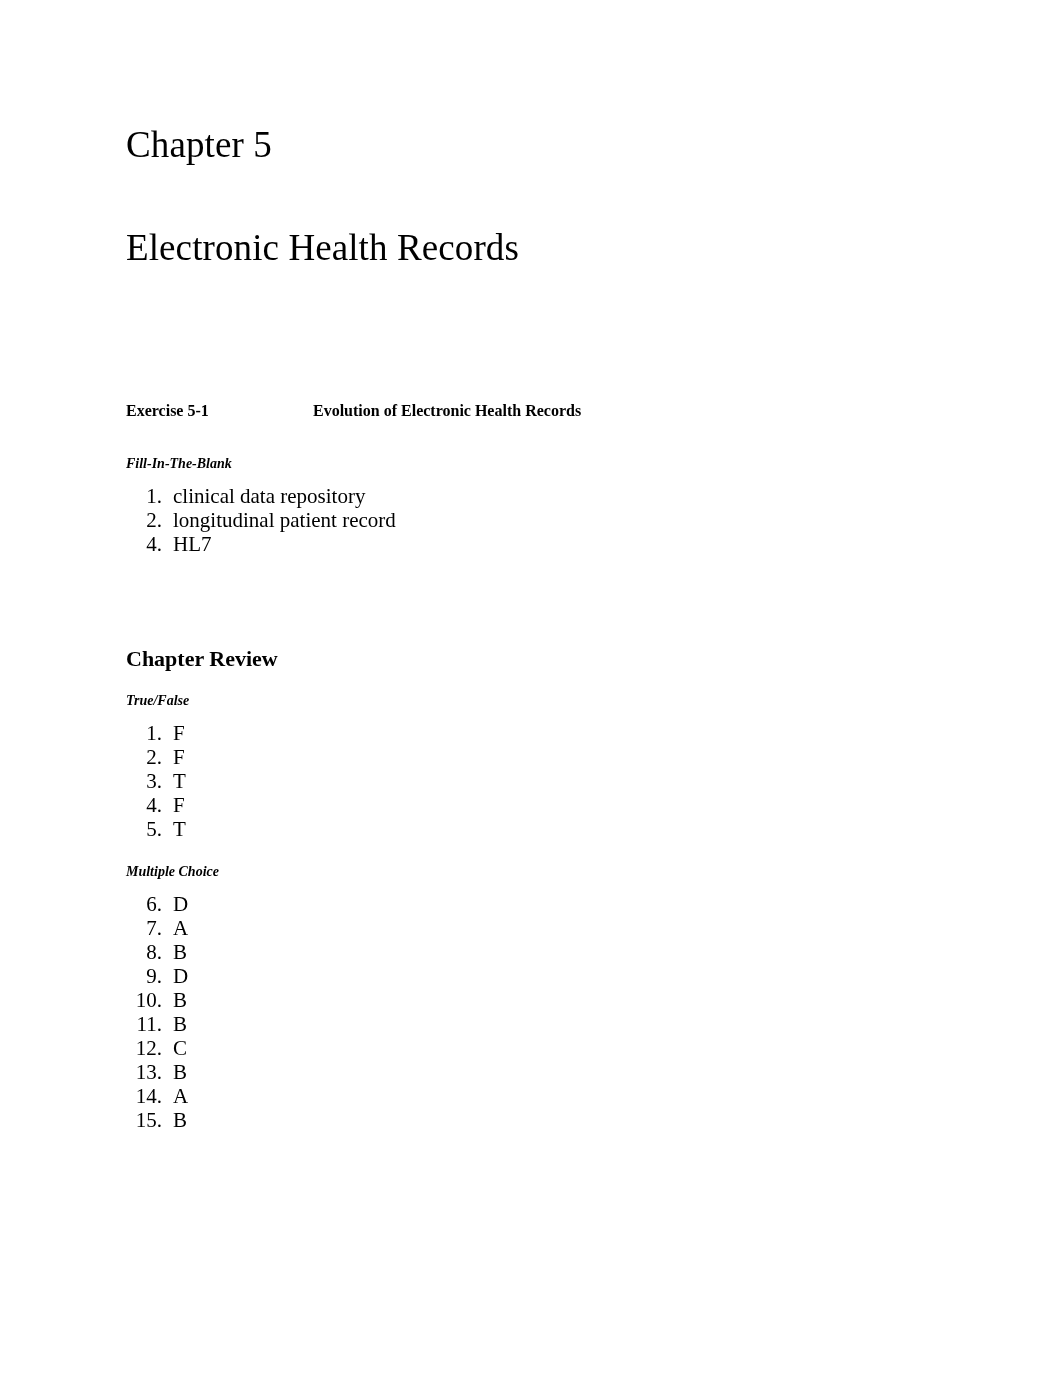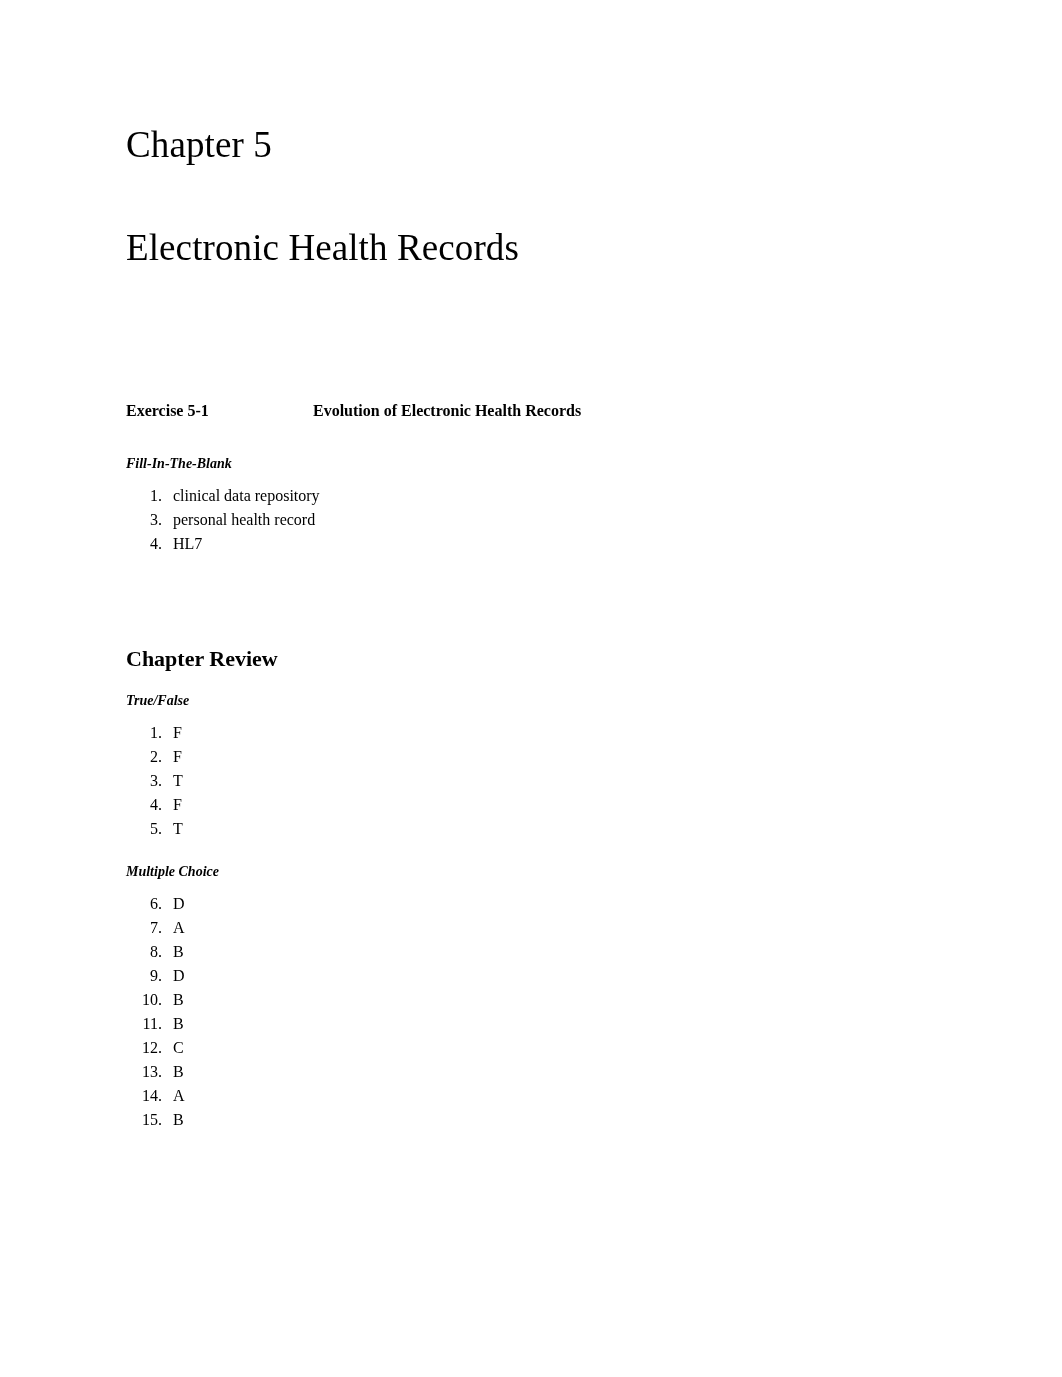--- a/index.html
+++ b/index.html
@@ -101,21 +101,21 @@
     list-style: none;
     margin: 0;
     padding: 0;
   }
   .list-fill  { top: 484px; }
   .list-tf    { top: 721px; }
   .list-mc    { top: 892px; }
 
   .answer-list li {
     display: block;
-    font-size: 16px;
+    font-size: 21px;
     line-height: 24px;
     height: 24px;
     white-space: nowrap;
     margin: 0;
     padding: 0;
   }
   .answer-list li .num {
     display: inline-block;
     width: 36px;
     text-align: right;
@@ -140,21 +140,21 @@
     <h1 class="doc-title title-subject">Electronic Health Records</h1>
 
     <div class="exercise-heading">
       <span class="ex-label">Exercise 5-1</span><span class="ex-title">Evolution of Electronic Health Records</span>
     </div>
 
     <div class="sub-heading sh-fill">Fill-In-The-Blank</div>
 
     <ol class="answer-list list-fill">
       <li><span class="num">1.</span><span class="txt">clinical data repository</span></li>
-      <li><span class="num">3.</span><span class="txt">personal health record</span></li>
+      <li><span class="num">2.</span><span class="txt">longitudinal patient record</span></li>
       <li><span class="num">4.</span><span class="txt">HL7</span></li>
     </ol>
 
     <h2 class="section-heading">Chapter Review</h2>
 
     <div class="sub-heading sh-truefalse">True/False</div>
 
     <ol class="answer-list list-tf">
       <li><span class="num">1.</span><span class="txt">F</span></li>
       <li><span class="num">2.</span><span class="txt">F</span></li>

